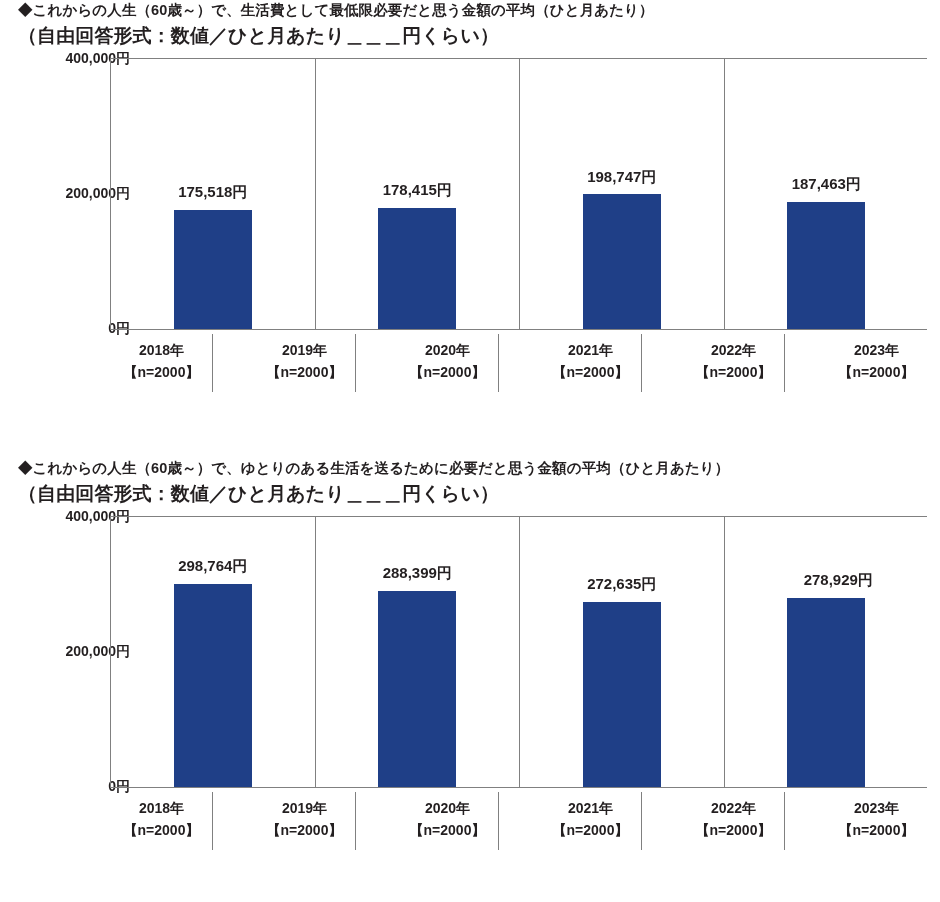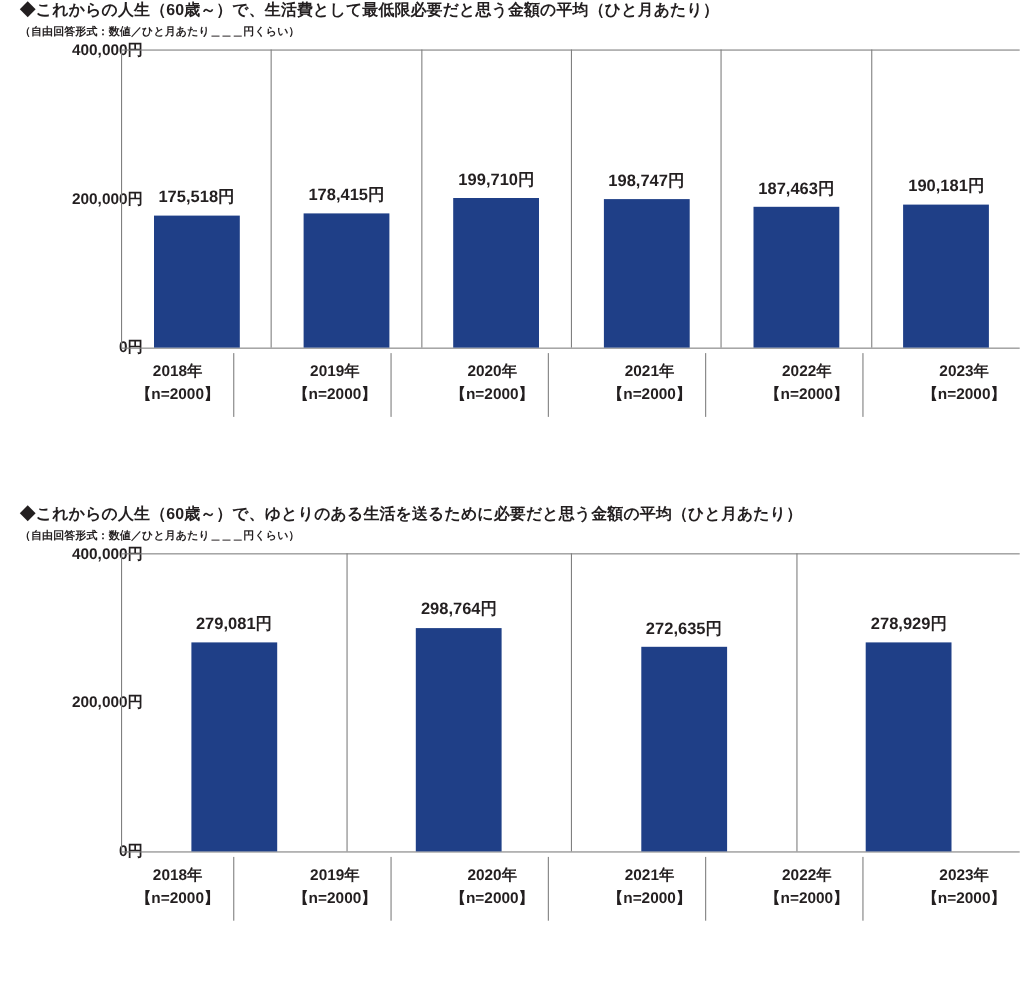--- a/index.html
+++ b/index.html
@@ -34,21 +34,21 @@
     padding-left: 18px;
   }
   .title-line {
     font-size: 14.5px;
     font-weight: bold;
     line-height: 1.5;
     letter-spacing: 0.1px;
     white-space: nowrap;
   }
   .title-line.sub {
-    font-size: 10px;
+    font-size: 19px;
   }
 
   .plot-wrap {
     position: relative;
     margin-top: 8px;
     height: 330px;
   }
 
   
   .y-labels {
@@ -178,34 +178,26 @@
         <div class="bars">
           <div class="bar-cell">
             <div class="bar-value" style="bottom:127px;">175,518円</div>
             <div class="bar" style="height:119.4px;"></div>
           </div>
           <div class="bar-cell">
             <div class="bar-value" style="bottom:129px;margin-top:15px;">178,415円</div>
             <div class="bar" style="height:121.3px;"></div>
           </div>
           <div class="bar-cell">
-            <div class="bar-value" style="bottom:143px;">199,710円</div>
-            <div class="bar" style="height:135.8px;"></div>
-          </div>
-          <div class="bar-cell">
             <div class="bar-value" style="bottom:142px;text-align:right;">198,747円</div>
             <div class="bar" style="height:135.1px;"></div>
           </div>
           <div class="bar-cell">
             <div class="bar-value" style="bottom:135px;">187,463円</div>
             <div class="bar" style="height:127.5px;"></div>
-          </div>
-          <div class="bar-cell">
-            <div class="bar-value" style="bottom:137px;">190,181円</div>
-            <div class="bar" style="height:129.3px;"></div>
           </div>
         </div>
       </div>
 
       <div class="x-labels">
         <div class="x-cell">
           <div class="tick-sep"></div>
           <div class="x-line">2018年</div>
           <div class="x-line">【n=2000】</div>
         </div>
@@ -249,33 +241,33 @@
         <div class="y-label" style="top:1px;">400,000円</div>
         <div class="y-label" style="top:136px;">200,000円</div>
         <div class="y-label" style="top:271px;">0円</div>
       </div>
 
       <div class="top-rule"></div>
 
       <div class="plot">
         <div class="bars">
           <div class="bar-cell">
-            <div class="bar-value" style="bottom:197px;">279,081円</div>
-            <div class="bar" style="height:189.8px;"></div>
-          </div>
-          <div class="bar-cell">
             <div class="bar-value" style="bottom:211px;">298,764円</div>
             <div class="bar" style="height:203.2px;"></div>
           </div>
           <div class="bar-cell">
+            <div class="bar-value" style="bottom:204px;">288,399円</div>
+            <div class="bar" style="height:196.1px;"></div>
+          </div>
+          <div class="bar-cell">
             <div class="bar-value" style="bottom:193px;text-align:center;">272,635円</div>
             <div class="bar" style="height:185.4px;"></div>
           </div>
           <div class="bar-cell">
-            <div class="bar-value" style="bottom:197px;">278,929円</div>
+            <div class="bar-value" style="bottom:197px;margin-left:12px;">278,929円</div>
             <div class="bar" style="height:189.7px;"></div>
           </div>
         </div>
       </div>
 
       <div class="x-labels">
         <div class="x-cell">
           <div class="tick-sep"></div>
           <div class="x-line">2018年</div>
           <div class="x-line">【n=2000】</div>

